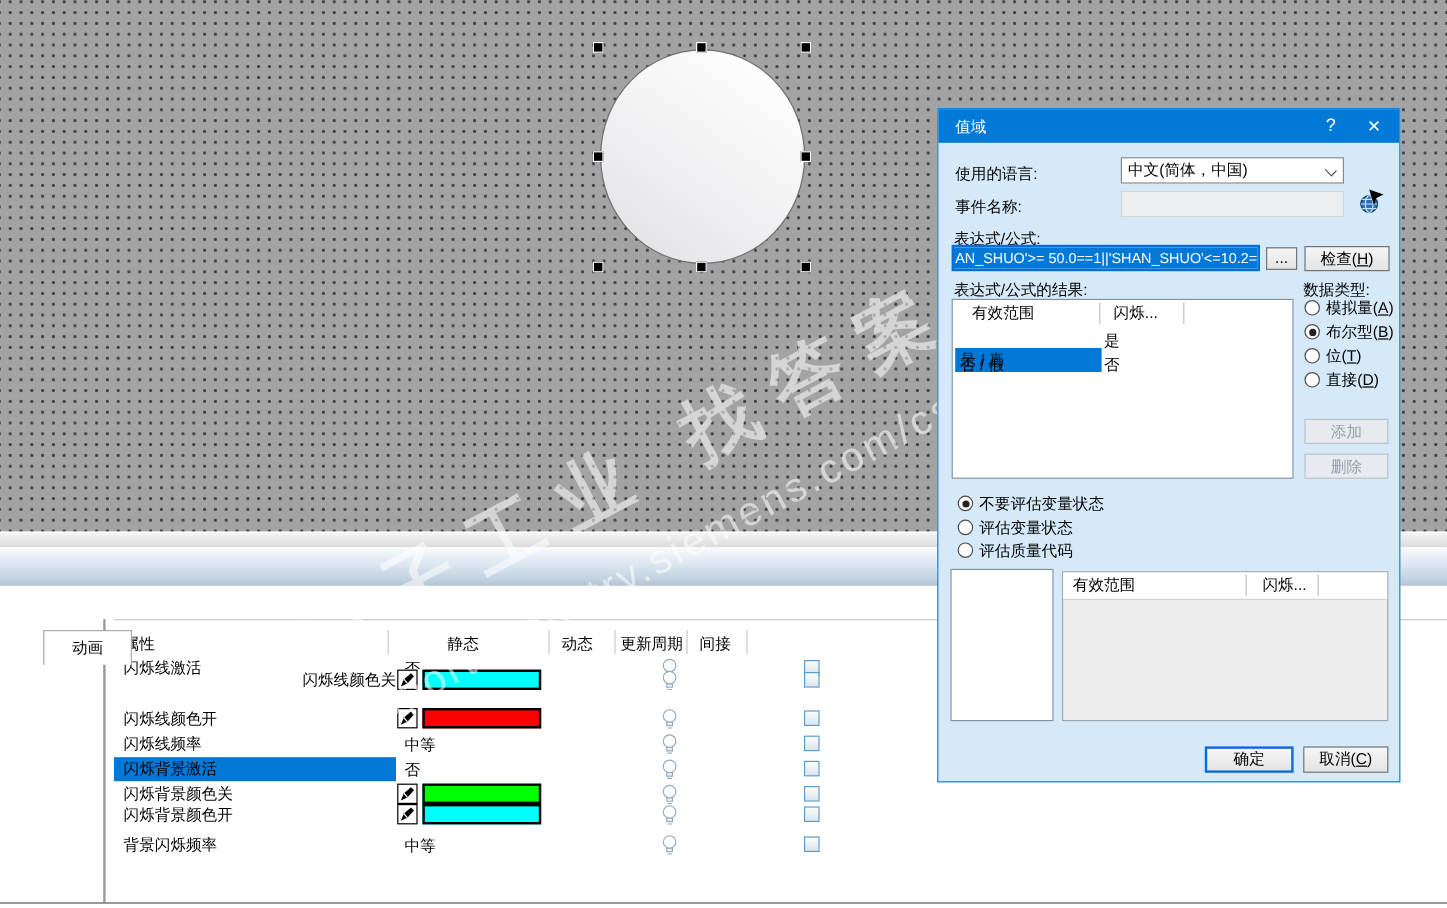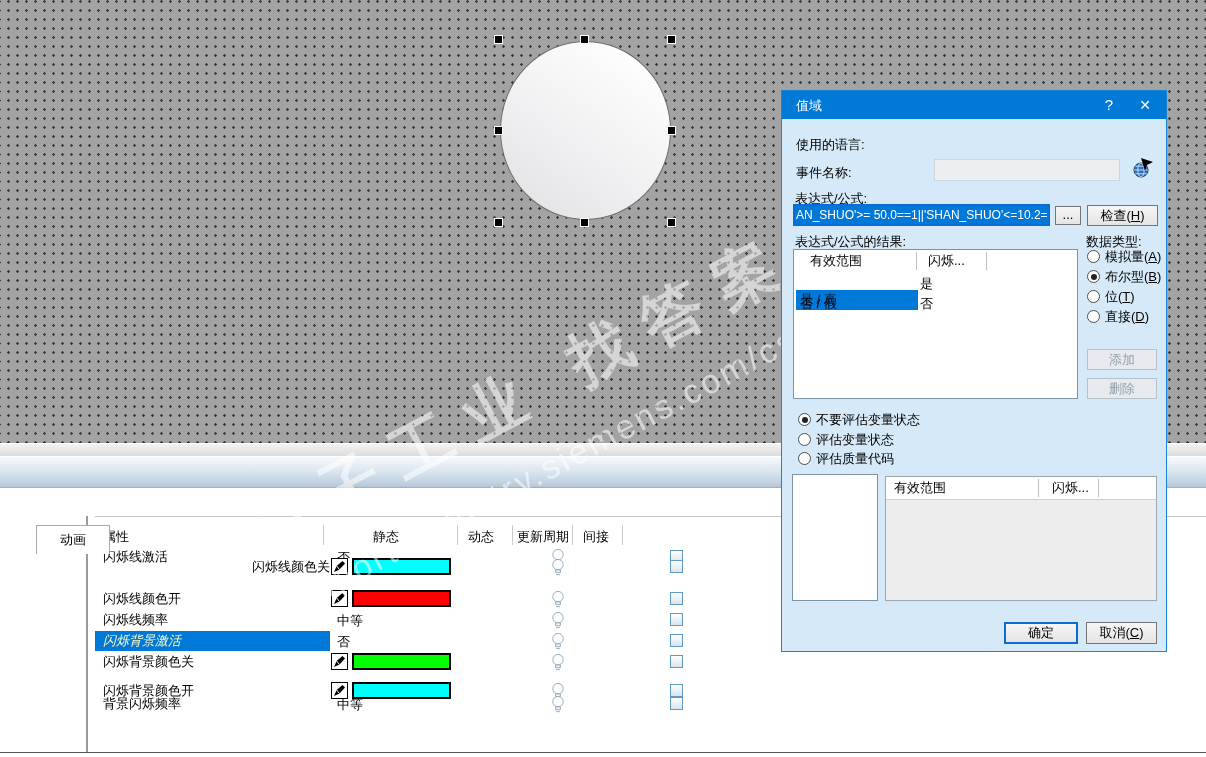--- a/index.html
+++ b/index.html
@@ -32,21 +32,21 @@
   .props{position:absolute;left:0;top:516px;width:1206px;height:241px;background:#fff;}
   .leftpane{position:absolute;left:0;top:0;width:86px;height:236px;background:#fff;
     border-right:2px solid #9a9a9a;}
   .ptable{position:absolute;left:95px;top:0;width:1111px;height:236px;background:#fff;border-top:1px solid #c8c8c8;}
   .phead{position:absolute;left:0;top:4px;width:100%;height:28px;}
   .phead .h{position:absolute;top:7px;font-size:13px;}
   .hsep{position:absolute;top:4px;width:1px;height:20px;background:#c9c9c9;}
   .prow{position:absolute;left:0;width:100%;height:21px;}
   .pname{position:absolute;left:0;top:0;width:235px;height:20px;line-height:20px;padding-left:8px;
     box-sizing:border-box;font-size:13px;}
-  .prow.sel .pname{background:#0078d7;color:#fef9c3;font-style:italic;}
+  .prow.sel .pname{background:#0078d7;color:#000000;}
   .pstatic{position:absolute;left:242px;top:2px;font-size:13px;}
   .penbtn{position:absolute;left:236px;top:1px;width:17px;height:17px;background:#fff;
     border:1px solid #000;box-sizing:border-box;}
   .swatch{position:absolute;left:257px;top:1px;width:99px;height:17px;border:2px solid #000;box-sizing:border-box;}
   .bulb{position:absolute;left:455px;top:1px;width:16px;height:19px;}
   .ckbox{position:absolute;left:575px;top:3px;width:13px;height:13px;border:1px solid #5f9bc8;
     background:linear-gradient(#fefefe,#d9e4ee);box-sizing:border-box;}
   .bottomline{position:absolute;left:0;top:236px;width:1206px;height:1px;background:#555;}
   
   .dialog{position:absolute;left:781px;top:90px;width:386px;height:562px;background:#d6e9f8;
@@ -215,21 +215,21 @@
                 <path d="M3.6 6 L6.5 9.5" stroke="#fff" stroke-width="1"></path>
               </svg></span>
             <span class="swatch" style="background:#00ff00"></span>
             <span class="bulb"><svg viewBox="0 0 16 20" width="16" height="19">
                 <circle cx="8" cy="7" r="5.5" fill="#fbfdff" stroke="#93a9bb"></circle>
                 <path d="M5.5 12.5 h5 v3 h-5 z" fill="#eef4f9" stroke="#93a9bb"></path>
                 <path d="M6 17.5 h4" stroke="#93a9bb" fill="none"></path>
               </svg></span>
             <span class="ckbox"></span>
           </div>
-          <div class="prow" style="top: 164px;">
+          <div class="prow" style="top: 152px;">
             <div class="pname">闪烁背景颜色开</div>
             <span class="penbtn"><svg viewBox="0 0 13 13" width="13" height="13" style="margin:1px">
                 <path d="M1 12 L3.6 6 L9.5 1 L12 3.5 L6.5 9.5 Z" fill="#000"></path>
                 <path d="M3.6 6 L6.5 9.5" stroke="#fff" stroke-width="1"></path>
               </svg></span>
             <span class="swatch" style="background:#00ffff"></span>
             <span class="bulb"><svg viewBox="0 0 16 20" width="16" height="19">
                 <circle cx="8" cy="7" r="5.5" fill="#fbfdff" stroke="#93a9bb"></circle>
                 <path d="M5.5 12.5 h5 v3 h-5 z" fill="#eef4f9" stroke="#93a9bb"></path>
                 <path d="M6 17.5 h4" stroke="#93a9bb" fill="none"></path>
@@ -252,20 +252,24 @@
   </div>
 
   <div class="dialog">
     <div class="titlebar">
       <span class="ttl">值域</span>
       <span class="cap help">?</span>
       <span class="cap close">✕</span>
     </div>
 
     <span class="lbl" style="left:14px;top:45px">使用的语言:</span>
+    <div class="combo">
+      <span>中文(简体，中国)</span>
+      <span class="chev"></span>
+    </div>
 
     <span class="lbl" style="left:14px;top:73px">事件名称:</span>
     <div class="evtinput"></div>
     <svg class="globe" viewBox="0 0 22 22">
       <circle cx="9" cy="13" r="7" fill="#2f6fb2" stroke="#123a63"></circle>
       <ellipse cx="9" cy="13" rx="3.2" ry="7" fill="none" stroke="#bfe0ff" stroke-width="1"></ellipse>
       <path d="M2.2 13 h13.6 M3.2 9.2 h11.6 M3.2 16.8 h11.6" stroke="#bfe0ff" stroke-width="1" fill="none"></path>
       <path d="M9 1 L21 5 L15 8 L13 14 Z" fill="#000"></path>
     </svg>
 

